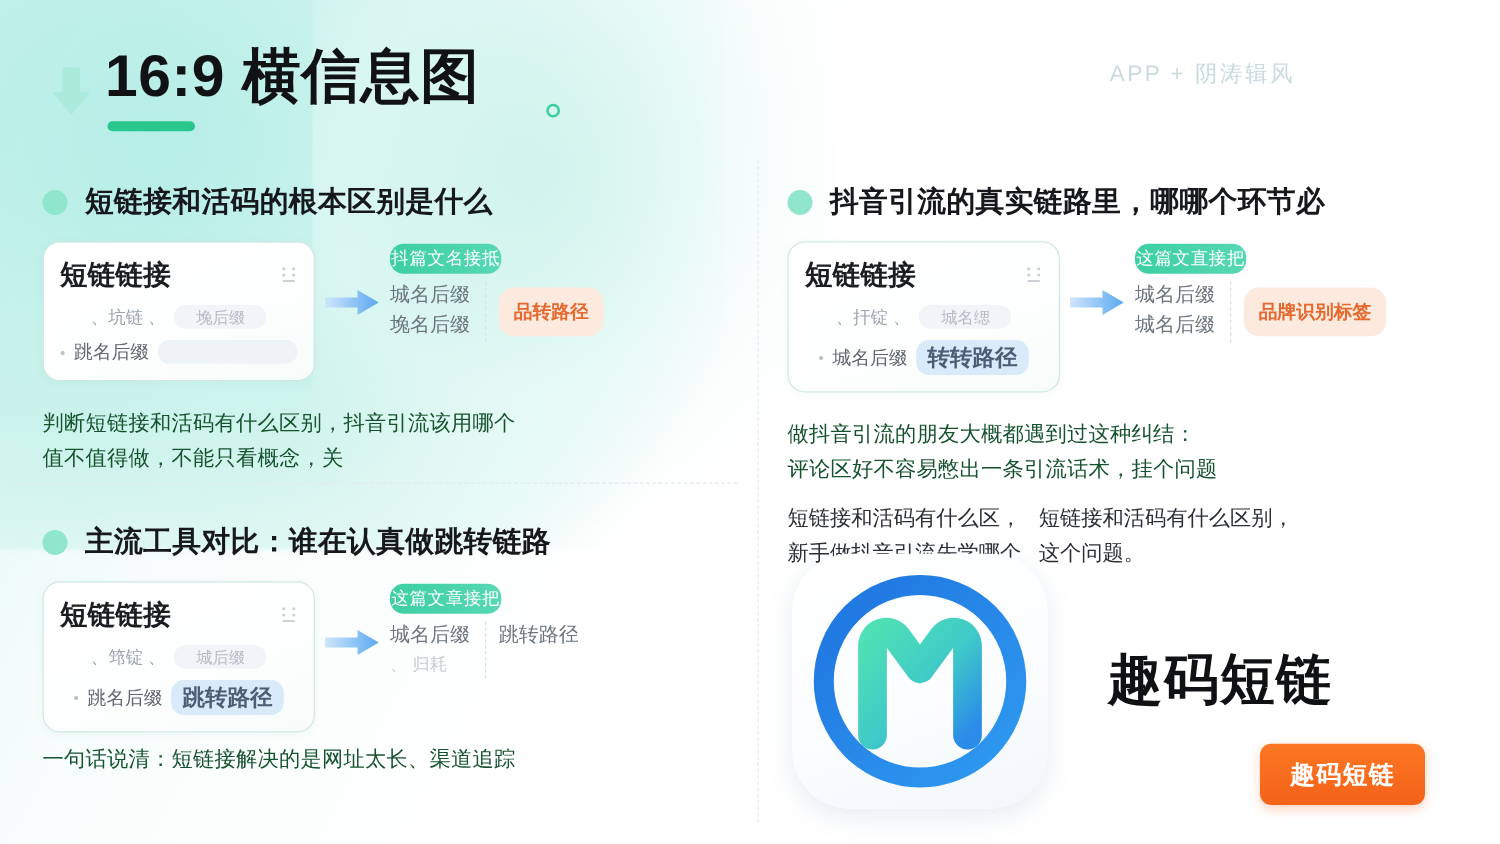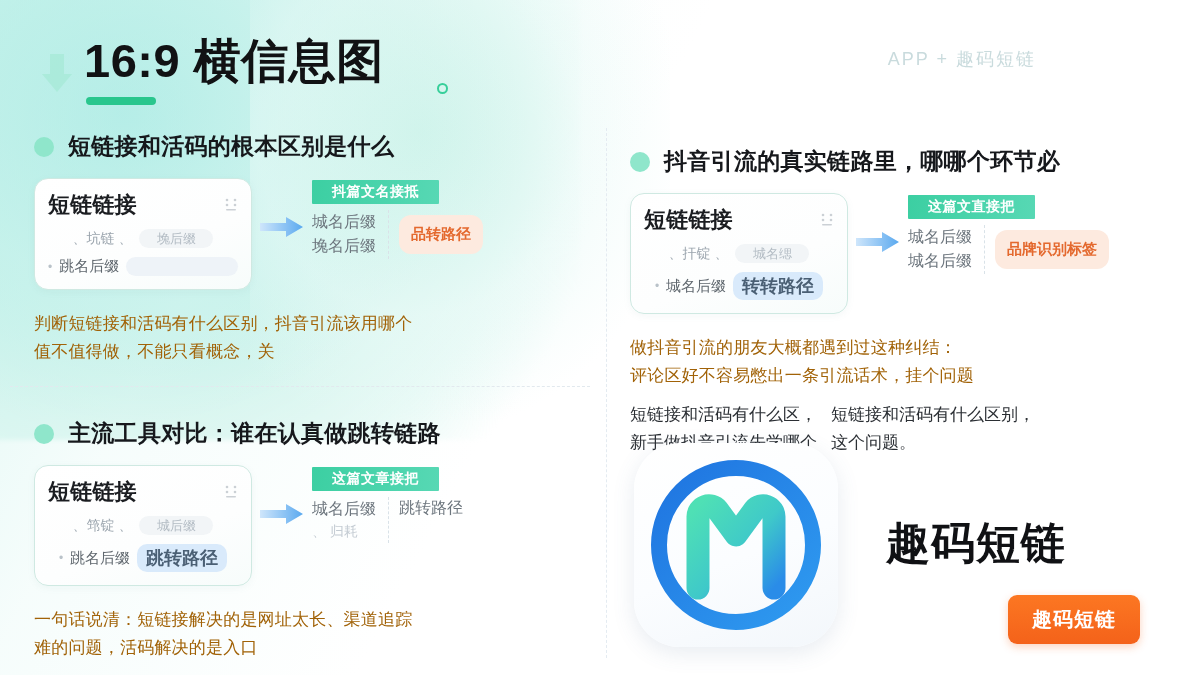--- a/index.html
+++ b/index.html
@@ -185,23 +185,23 @@
     padding-top: 38px;
   }
 
   .right-pane { padding-top: 2px; position: relative; }
 
   .tag-green {
     display: inline-block;
     background: linear-gradient(95deg, #3ccfa2 0%, #57d8b4 100%);
     color: #ffffff;
     font-size: 14px;
-    font-weight: 700;
-    border-radius: 1px;
-    padding: 3px 20px;
+    font-weight: 400;
+    border-radius: 11px;
+    padding: 3px 1px;
     white-space: nowrap;
     letter-spacing: .5px;
   }
 
   .pane-rows {
     margin-top: 6px;
     display: flex; align-items: flex-start; gap: 10px;
   }
   .pane-col {
     border-right: 1.4px dashed #d9e2e8;
@@ -227,21 +227,21 @@
     color: #6c757d;
     white-space: nowrap;
     align-self: flex-start;
     padding-top: 1px;
   }
 
   
   .body-text {
     font-size: 17px;
     line-height: 1.62;
-    color: #a16207;
+    color: #14532d;
     letter-spacing: .2px;
   }
   .body-text .ln { display: block; white-space: nowrap; }
 
   .two-col-text {
     display: flex; gap: 14px;
   }
   .two-col-text .col .ln {
     display: block; white-space: nowrap;
     font-size: 17px; line-height: 1.62; color: #2b2f34;
@@ -299,24 +299,24 @@
   <div class="divider-h"></div>
   <div class="divider-v"></div>
 
   <div class="header">
     <svg class="deco-arrow" viewBox="0 0 34 42">
       <path d="M10 2 h14 v20 h8 L17 40 2 22 h8 z" fill="#9fe7cf" opacity=".55"></path>
     </svg>
     <div class="title">16:9 横信息图</div>
     <div class="title-underline"></div>
     <div class="title-dot"></div>
-    <div class="watermark">APP + 趣码短链</div>
+    <div class="watermark">APP + 阴涛辑风</div>
   </div>
 
-  <div class="section" style="left:34px; top:131px; width:560px;">
+  <div class="section" style="left:34px; top:146px; width:560px;">
     <div class="sec-head">
       <div class="sec-bullet"></div>
       <div class="sec-title">短链接和活码的根本区别是什么</div>
     </div>
 
     <div class="widget" style="margin-top:16px;">
       <div class="mock-card">
         <div class="mock-card-top">
           <div class="mock-card-title">短链链接</div>
           <svg class="grid-icon" viewBox="0 0 14 16">
@@ -414,23 +414,22 @@
         <div class="pane-rows">
           <div class="pane-col">
             <div class="pane-line">城名后缀</div>
             <div class="pane-line ghost">、 归耗</div>
           </div>
           <span class="tag-plain">跳转路径</span>
         </div>
       </div>
     </div>
 
-    <div class="body-text" style="margin-top:20px;font-family:Liberation Serif, serif;">
+    <div class="body-text" style="margin-top:8px;font-family:Liberation Serif, serif;">
       <span class="ln">一句话说清：短链接解决的是网址太长、渠道追踪</span>
-      <span class="ln">难的问题，活码解决的是入口</span>
     </div>
   </div>
 
   <div class="section" style="left:630px; top:146px; width:560px;">
     <div class="sec-head">
       <div class="sec-bullet"></div>
       <div class="sec-title">抖音引流的真实链路里，哪哪个环节必</div>
     </div>
 
     <div class="widget" style="margin-top:16px;">

